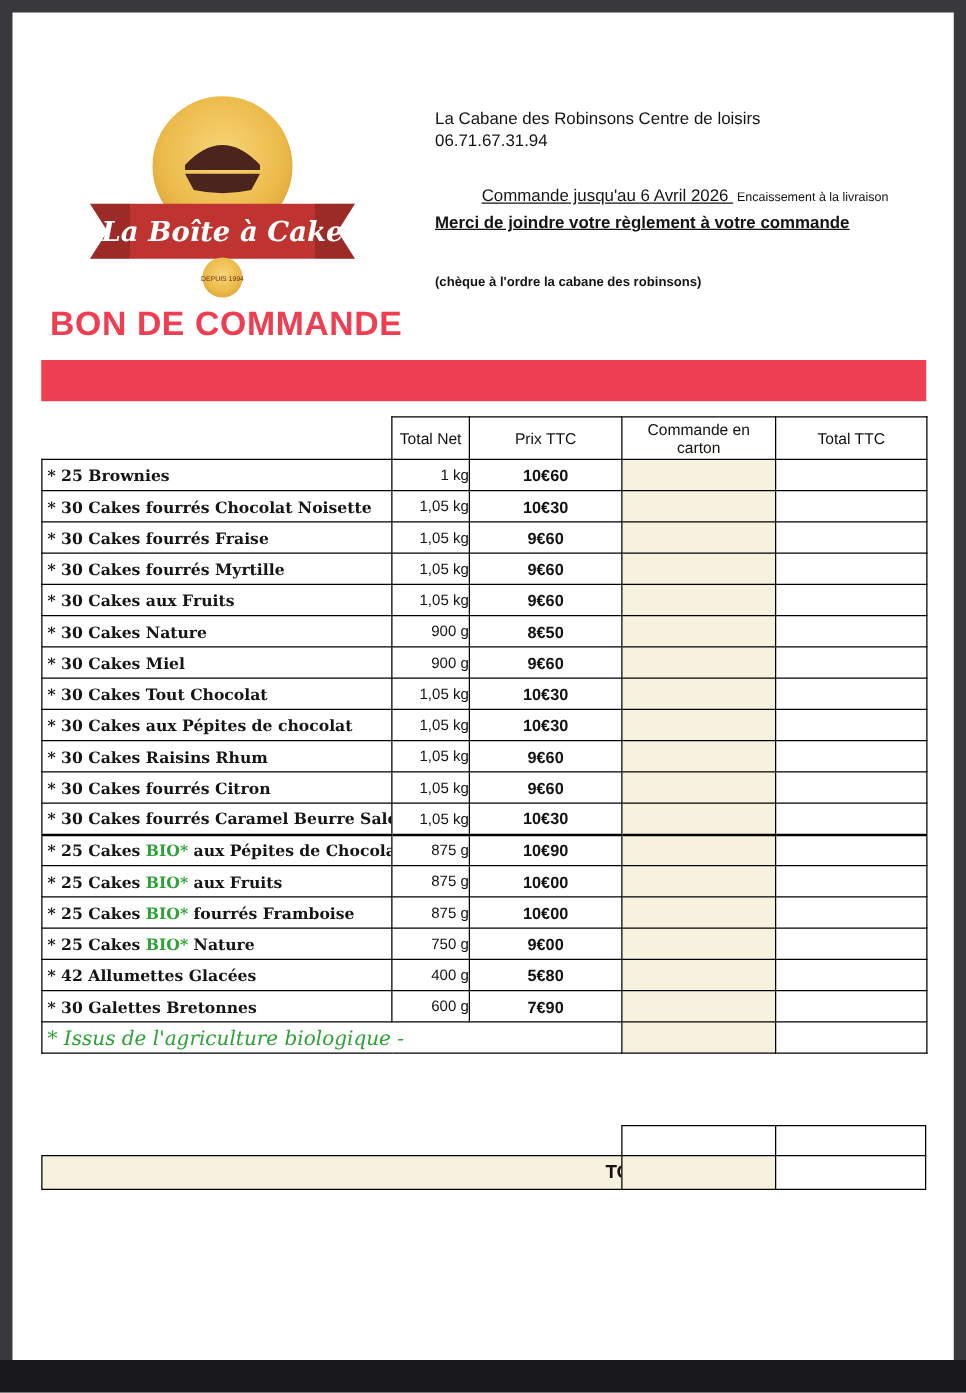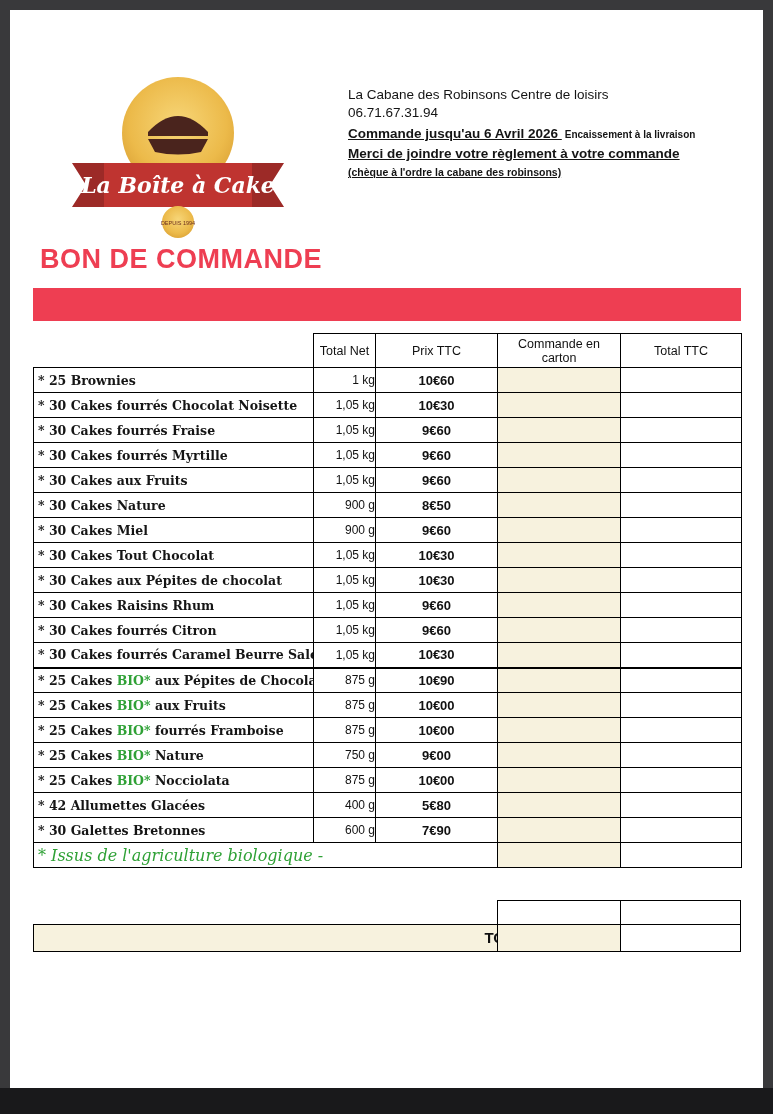--- a/index.html
+++ b/index.html
@@ -13,25 +13,25 @@
   html,body{width:773px;height:1114px;}
   body{background:var(--frame);font-family:"Liberation Sans",sans-serif;position:relative;overflow:hidden;}
   .page{position:absolute;left:10px;top:10px;width:753px;height:1078px;background:#ffffff;}
   .bottom-strip{position:absolute;left:0;bottom:0;width:773px;height:26px;background:#19191b;}
 
   
   .logo{position:absolute;left:58px;top:65px;}
 
   
   .contact{position:absolute;left:338px;top:76px;font-size:13.5px;line-height:18px;color:#141414;width:400px;}
-  .deadline{margin-top:3px;font-weight:bold;font-size:13.5px;}
+  .deadline{margin-top:26px;font-weight:normal;font-size:13.5px;text-align:center;}
   .dl-main{text-decoration:underline;}
   .dl-note{font-size:10px;margin-left:3px;}
   .payment{font-weight:bold;text-decoration:underline;font-size:13.5px;margin-top:1px;}
-  .payment2{font-weight:bold;text-decoration:underline;font-size:10.5px;}
+  .payment2{font-weight:bold;font-size:10.5px;margin-top:30px;}
 
   .title{position:absolute;left:30px;top:234px;font-size:27px;font-weight:bold;color:var(--accent-red);letter-spacing:0.5px;}
   .redbar{position:absolute;left:23px;top:278px;width:708px;height:33px;background:var(--accent-red);}
 
   
   .order-table{position:absolute;left:23px;top:323px;width:708px;border-collapse:collapse;table-layout:fixed;}
   .order-table th,.order-table td{border:1px solid #000;}
   .header-row th{height:34px;font-size:12.5px;font-weight:normal;text-align:center;vertical-align:middle;color:#111;}
   .header-row .h-empty{border:none;background:#fff;}
   .h-prix,.h-total{font-weight:bold;font-size:13px;}
@@ -218,27 +218,20 @@
     <td class="c-total"></td>
   </tr>
         <tr>
     <td class="c-name"><span class="pre">* 25 Cakes </span><span class="bio">BIO*</span><span class="post"> Nature</span></td>
     <td class="poids">750 g</td>
     <td class="prix">9€00</td>
     <td class="c-commande"></td>
     <td class="c-total"></td>
   </tr>
         <tr>
-    <td class="c-name"><span class="pre">* 25 Cakes </span><span class="bio">BIO*</span><span class="post"> Nocciolata</span></td>
-    <td class="poids">875 g</td>
-    <td class="prix">10€00</td>
-    <td class="c-commande"></td>
-    <td class="c-total"></td>
-  </tr>
-        <tr>
     <td class="c-name"><span class="pre">* 42 Allumettes Glacées</span><span class="bio"></span><span class="post"></span></td>
     <td class="poids">400 g</td>
     <td class="prix">5€80</td>
     <td class="c-commande"></td>
     <td class="c-total"></td>
   </tr>
         <tr>
     <td class="c-name"><span class="pre">* 30 Galettes Bretonnes</span><span class="bio"></span><span class="post"></span></td>
     <td class="poids">600 g</td>
     <td class="prix">7€90</td>

